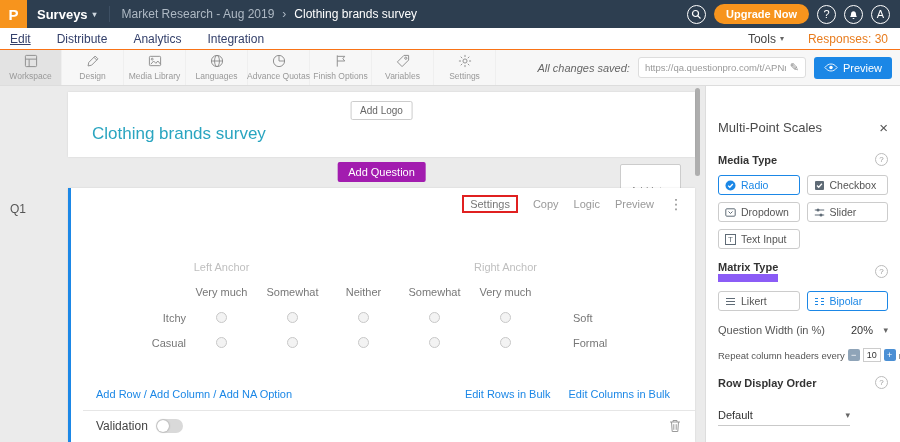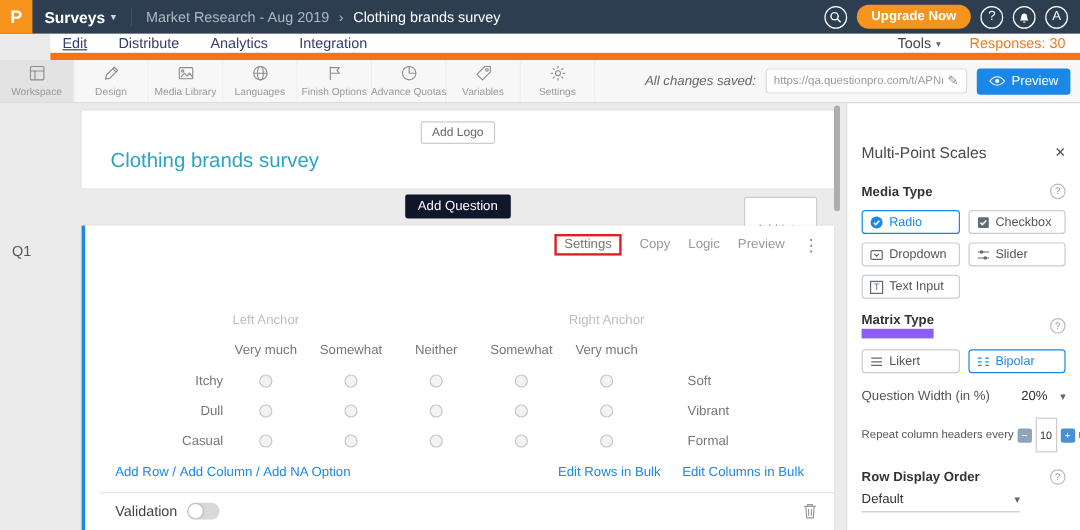--- a/index.html
+++ b/index.html
@@ -15,21 +15,21 @@
   .caret { font-size:8px; color:#cdd6de; }
   .caret.dark { color:#666; }
   .crumbs { display:flex; align-items:center; gap:8px; font-size:12px; color:#aeb9c4; padding-left:12px; border-left:1px solid #3d4f63; height:16px; }
   .crumb-proj { cursor:pointer; }
   .crumb-current { color:#fff; }
   .top-right { margin-left:auto; display:flex; align-items:center; gap:8px; padding-right:10px; }
   .ring { width:19px; height:19px; border:1px solid #fff; border-radius:50%; display:flex; align-items:center; justify-content:center; font-size:11px; color:#fff; cursor:pointer; flex:none; }
   .upgrade { background:#f7941d; color:#fff; border:none; font-size:11px; font-weight:bold; padding:4px 12px; border-radius:11px; cursor:pointer; }
 
   
-  .navbar { position:absolute; top:28px; left:0; right:0; height:22px; background:#fff; border-bottom:6px solid #f97316; display:flex; align-items:center; font-size:12px; z-index:8;margin-left:42px; }
+  .navbar { position:absolute; top:28px; left:0; right:0; height:22px; background:#fff; border-bottom:1px solid #f97316; display:flex; align-items:center; font-size:12px; z-index:8; }
   .nav-item { color:#34406b; margin-left:26px; cursor:pointer; }
   .nav-item:first-child { margin-left:10px; }
   .nav-item.active { text-decoration:underline; }
   .nav-right { margin-left:auto; display:flex; align-items:center; gap:24px; padding-right:12px; }
   .tools { color:#444; cursor:pointer; display:flex; align-items:center; gap:4px; }
   .responses { color:#e87c1e; cursor:pointer; }
 
   
   .toolbar { position:absolute; top:50px; left:0; right:0; height:36px; background:#f7f7f7; border-bottom:1px solid #ddd; display:flex; align-items:stretch; z-index:7; }
   .tool { width:62px; display:flex; flex-direction:column; align-items:center; justify-content:center; gap:3px; cursor:pointer; border-right:1px solid #efefef; }
@@ -43,21 +43,21 @@
   .preview-btn { background:#1b87e6; color:#fff; border:none; font-size:11px; padding:5px 10px; border-radius:3px; cursor:pointer; display:flex; align-items:center; gap:5px; }
 
   
   .main { position:absolute; top:86px; left:0; width:705px; height:356px; background:#ebebeb; }
   .qlabel { position:absolute; left:10px; top:116px; font-size:12px; color:#555; }
   .vscroll { position:absolute; right:5px; top:2px; width:5px; height:88px; background:#aeaeae; border-radius:3px; cursor:pointer; }
 
   .survey-card { position:absolute; left:68px; top:6px; width:627px; height:65px; background:#fff; box-shadow:0 0 2px rgba(0,0,0,.10); }
   .add-logo { position:absolute; top:9px; left:50%; transform:translateX(-50%); background:#fff; border:1px solid #ccc; border-radius:2px; font-size:10px; color:#666; padding:3px 9px; cursor:pointer; }
   .survey-title { position:absolute; left:24px; top:32px; font-size:17px; color:#2aa5c0; }
-  .add-question { position:absolute; top:70px; left:50%; transform:translateX(-50%); background:#0f172a; border:none; color:#fff; font-size:11px; padding:4px 11px; border-radius:2px; cursor:pointer; }
+  .add-question { position:absolute; top:70px; left:50%; transform:translateX(-50%); background:#a21caf; border:none; color:#fff; font-size:11px; padding:4px 11px; border-radius:2px; cursor:pointer; }
   .add-intro { position:absolute; top:72px; right:14px; background:#fff; border:1px solid #ccc; color:#888; font-size:10px; padding:21px 9px; border-radius:2px; cursor:pointer; }
 
   .question-card { position:absolute; left:68px; top:102px; width:627px; height:254px; background:#fff; border-left:3px solid #1b87e6; box-shadow:0 0 2px rgba(0,0,0,.10); }
   .q-actions { position:absolute; top:7px; right:12px; display:flex; align-items:center; gap:15px; font-size:11px; color:#999; }
   .q-action { cursor:pointer; }
   .settings-hl { border:2px solid #e02020; padding:1px 6px; color:#777; }
   .kebab { font-size:14px; color:#888; cursor:pointer; }
   .q-text { position:absolute; left:25px; top:30px; font-size:13px; color:#333; }
 
   .matrix { position:absolute; left:0; top:67px; width:100%; font-size:11px; }
@@ -95,22 +95,22 @@
   .opt { height:20px; border:1px solid #ccc; border-radius:3px; background:#fff; display:flex; align-items:center; gap:5px; padding:0 6px; font-size:10.5px; color:#555; cursor:pointer; }
   .opt.selected { border-color:#1b87e6; color:#1b87e6; }
   .ticon { width:11px; height:11px; border:1px solid #5f6b76; font-size:8px; color:#5f6b76; display:flex; align-items:center; justify-content:center; flex:none; }
   .width-row { display:flex; align-items:center; margin-top:13px; font-size:11px; color:#555; }
   .width-value { margin-left:26px; color:#333; }
   .row-caret { margin-left:auto; color:#666; font-size:9px; cursor:pointer; }
   .repeat-row { display:flex; align-items:center; margin-top:12px; font-size:9.5px; color:#555; gap:3px; white-space:nowrap; margin-right:-10px; }
   .step-btn { width:12px; height:12px; border:none; border-radius:2px; color:#fff; font-size:9px; line-height:12px; text-align:center; cursor:pointer; padding:0; flex:none; }
   .step-minus { background:#8fa4b8; }
   .step-plus { background:#4a8fd4; }
-  .step-input { width:18px; height:29px; border:1px solid #ccc; font-size:9px; text-align:center; color:#333; font-family:inherit; flex:none; }
-  .dropdown { margin-top:6px; width:132px; border-bottom:1px solid #c9c9c9; display:flex; justify-content:space-between; align-items:center; padding-bottom:4px; font-size:11px; color:#333; cursor:pointer; }
+  .step-input { width:18px; height:14px; border:1px solid #ccc; font-size:9px; text-align:center; color:#333; font-family:inherit; flex:none; }
+  .dropdown { margin-top:20px; width:132px; border-bottom:1px solid #c9c9c9; display:flex; justify-content:space-between; align-items:center; padding-bottom:4px; font-size:11px; color:#333; cursor:pointer; }
 </style>
 </head>
 <body>
 
 <div class="topbar">
   <div class="logo">P</div>
   <div class="product">
     <span>Surveys</span>
     <span class="caret">▾</span>
   </div>
@@ -192,34 +192,34 @@
           <circle cx="7.5" cy="7.5" r="6"></circle>
           <ellipse cx="7.5" cy="7.5" rx="2.6" ry="6"></ellipse>
           <line x1="1.5" y1="7.5" x2="13.5" y2="7.5"></line>
         </svg>
       </span>
     <span class="tool-lbl">Languages</span>
   </div>
   <div class="tool">
     <span>
         <svg width="14" height="14" viewBox="0 0 15 15" fill="none" stroke="#8b8b8b">
+          <circle cx="7.5" cy="7.5" r="6"></circle>
+          <path d="M7.5 1.5v6h6"></path>
+        </svg>
+      </span>
+    <span class="tool-lbl">Advance Quotas</span>
+  </div>
+  <div class="tool">
+    <span>
+        <svg width="14" height="14" viewBox="0 0 15 15" fill="none" stroke="#8b8b8b">
           <line x1="3.5" y1="1.5" x2="3.5" y2="13.5"></line>
           <path d="M3.5 2.5h8l-2 2.5 2 2.5h-8"></path>
         </svg>
       </span>
     <span class="tool-lbl">Finish Options</span>
-  </div>
-  <div class="tool">
-    <span>
-        <svg width="14" height="14" viewBox="0 0 15 15" fill="none" stroke="#8b8b8b">
-          <circle cx="7.5" cy="7.5" r="6"></circle>
-          <path d="M7.5 1.5v6h6"></path>
-        </svg>
-      </span>
-    <span class="tool-lbl">Advance Quotas</span>
   </div>
   <div class="tool">
     <span>
         <svg width="14" height="14" viewBox="0 0 15 15" fill="none" stroke="#8b8b8b">
           <path d="M1.5 8.5l7-7h5v5l-7 7z"></path>
           <circle cx="10.5" cy="4.5" r="1.2"></circle>
         </svg>
       </span>
     <span class="tool-lbl">Variables</span>
   </div>
@@ -301,39 +301,20 @@
           </div>
         <div class="m-cell">
             <span class="radio"></span>
           </div>
         <div class="m-cell">
             <span class="radio"></span>
           </div>
         <div class="m-right">Soft</div>
       </div>
       <div class="m-row">
-        <div class="m-label">Dull</div>
-        <div class="m-cell">
-            <span class="radio"></span>
-          </div>
-        <div class="m-cell">
-            <span class="radio"></span>
-          </div>
-        <div class="m-cell">
-            <span class="radio"></span>
-          </div>
-        <div class="m-cell">
-            <span class="radio"></span>
-          </div>
-        <div class="m-cell">
-            <span class="radio"></span>
-          </div>
-        <div class="m-right">Vibrant</div>
-      </div>
-      <div class="m-row">
         <div class="m-label">Casual</div>
         <div class="m-cell">
             <span class="radio"></span>
           </div>
         <div class="m-cell">
             <span class="radio"></span>
           </div>
         <div class="m-cell">
             <span class="radio"></span>
           </div>

